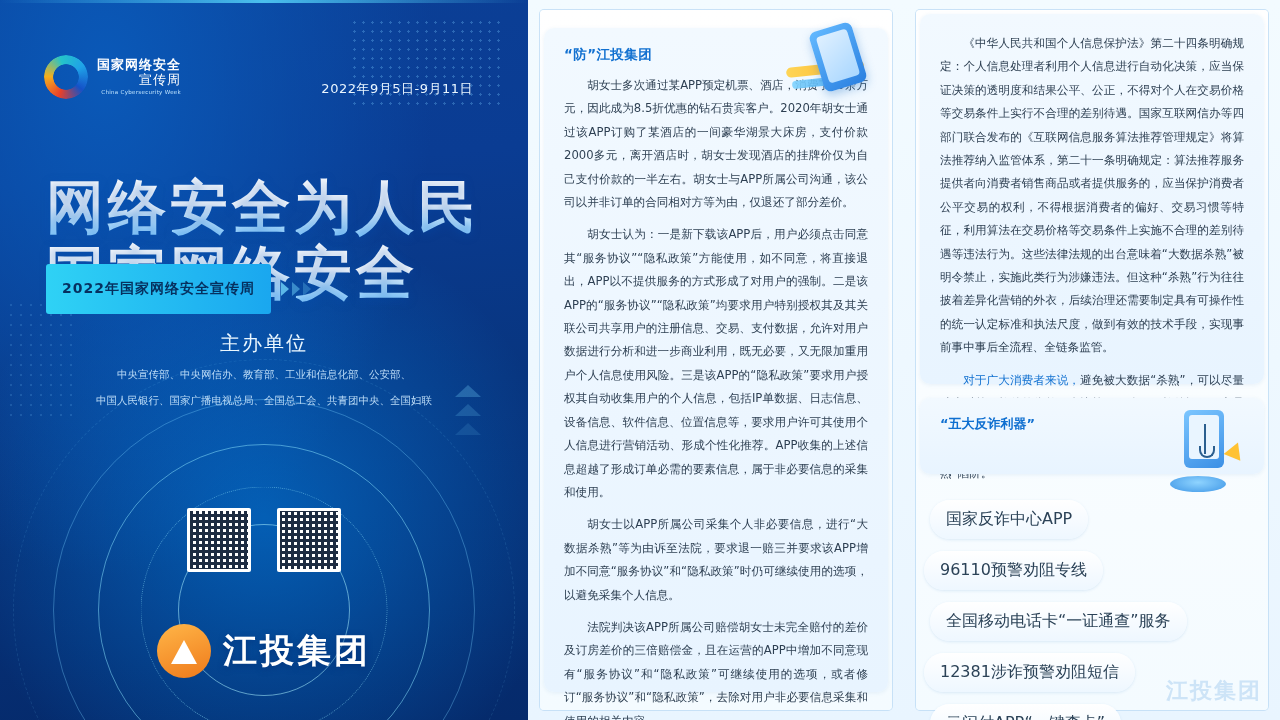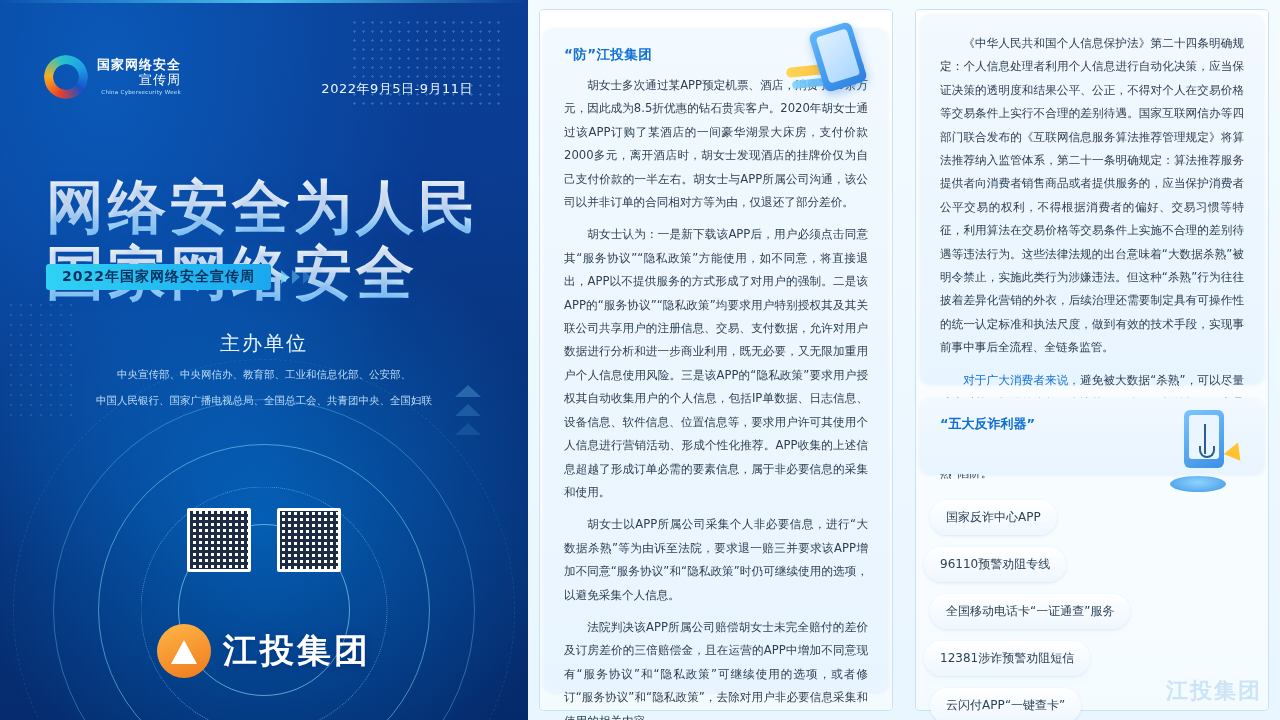--- a/index.html
+++ b/index.html
@@ -67,21 +67,21 @@
 
   .headline{position:absolute;left:46px;top:135px;margin-top:40px;}
   .headline .h{
     font-size:58px;font-weight:bold;letter-spacing:4px;line-height:1.13;
     background:linear-gradient(180deg,#ffffff 0%,#ffffff 45%,#bfe6ff 70%,#7cc8ff 100%);
     -webkit-background-clip:text;background-clip:text;color:transparent;
     text-shadow:0 2px 10px rgba(0,80,180,.35);
     font-family:"DejaVu Sans","Liberation Sans",sans-serif;
   }
   .subbar{position:absolute;left:46px;top:264px;display:flex;align-items:center;gap:10px;width:400px;}
-  .subbar .bar{height:26px;display:flex;align-items:center;padding:0 16px;border-radius:3px;
+  .subbar .bar{height:26px;display:flex;align-items:center;padding:12px 16px;border-radius:3px;
     background:linear-gradient(90deg,#2fd2f5,#1aa7ef);color:#06305f;font-size:14px;font-weight:bold;letter-spacing:1px;}
   .chev{display:flex;gap:3px;}
   .chev b{display:block;width:0;height:0;border-top:7px solid transparent;border-bottom:7px solid transparent;border-left:8px solid rgba(120,220,255,.75);}
   .chev b:nth-child(2){opacity:.6}
   .chev b:nth-child(3){opacity:.35}
 
   .org{position:absolute;left:0;right:0;top:330px;text-align:center;}
   .org .t{font-size:20px;font-weight:normal;color:#eaf7ff;letter-spacing:2px;}
   .org .l{font-size:10.5px;color:#bcdcf7;line-height:1.75;margin-top:8px;}
 
@@ -143,21 +143,21 @@
   .tool-illus .hook:after{content:"";position:absolute;left:-5px;bottom:-4px;width:12px;height:10px;border:2px solid #2b5f8f;border-top:none;border-radius:0 0 8px 8px;}
   .tool-illus .base{position:absolute;right:24px;bottom:2px;width:56px;height:16px;border-radius:50%;
     background:radial-gradient(ellipse at 50% 40%,#8fd4ff,#3e96e6);}
   .tool-illus .bolt{position:absolute;right:6px;top:34px;width:0;height:0;border-left:9px solid transparent;border-right:9px solid transparent;border-bottom:16px solid #ffc233;transform:rotate(22deg);}
 
   .pills{position:absolute;left:16px;right:16px;}
   .pill{
     display:block;margin:0 0 12px 0;padding:9px 16px;border-radius:20px;box-sizing:border-box;
     background:linear-gradient(180deg,#ffffff,#eef7ff);
     box-shadow:0 1px 3px rgba(50,120,190,.14);
-    color:#2b4257;font-size:12px;width:max-content;max-width:100%;
+    color:#2b4257;font-size:16px;width:max-content;max-width:100%;
   }
   .pill:nth-child(odd){margin-left:10px;}
   .pill:nth-child(even){margin-left:4px;}
 
   .watermark{position:absolute;right:18px;bottom:14px;font-size:22px;font-weight:bold;
     color:rgba(150,195,235,.42);letter-spacing:2px;}
   .gapline{position:absolute;top:0;bottom:0;width:4px;background:#ffffff;}
 </style>
 </head>
 <body>

